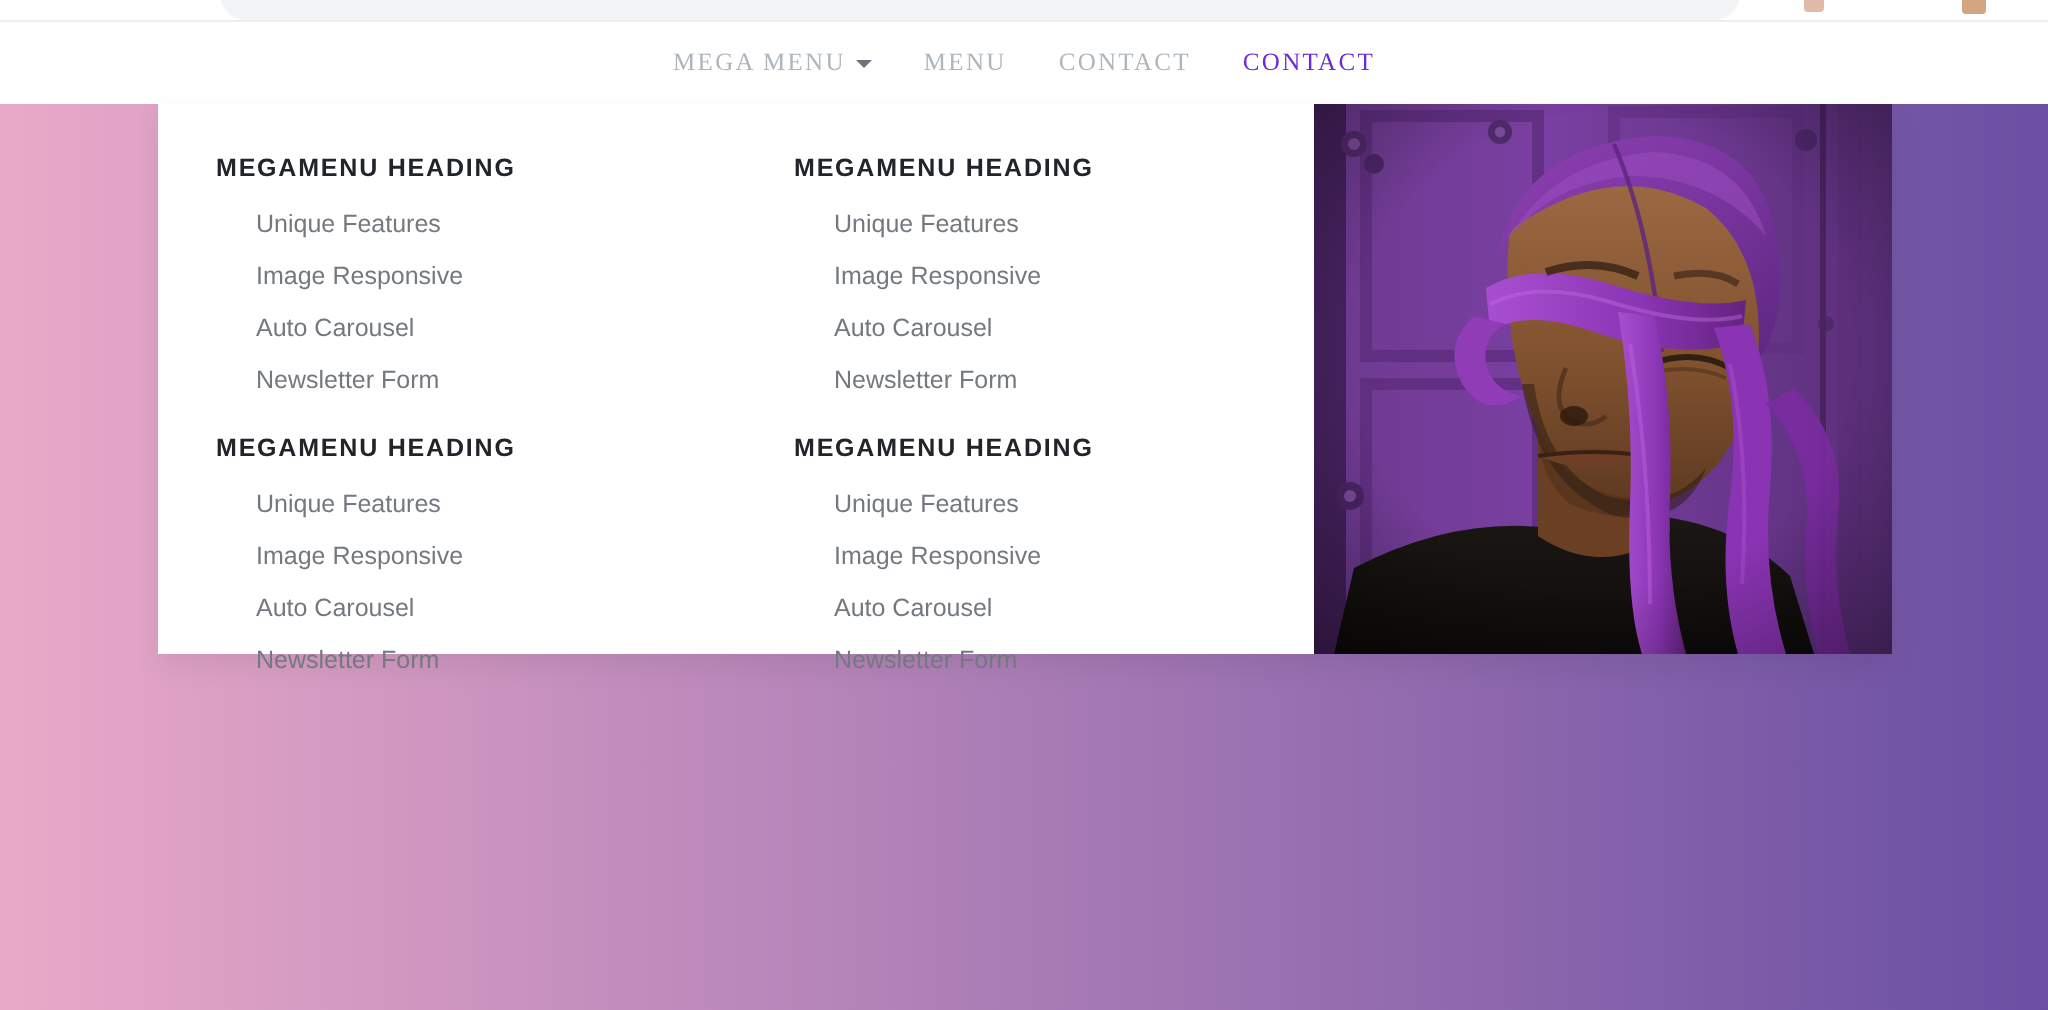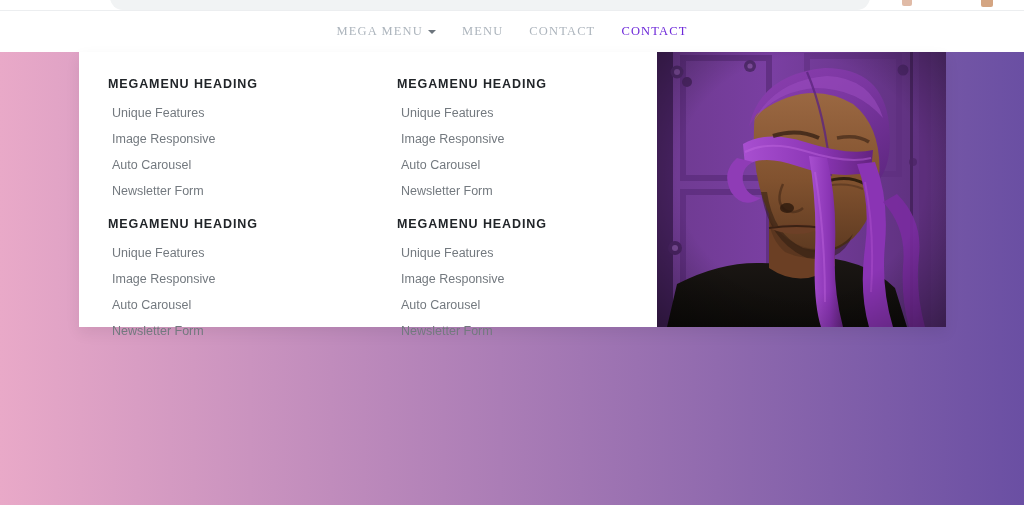--- a/index.html
+++ b/index.html
@@ -148,21 +148,21 @@
     color: #212529;
     margin: 0 0 12px 0;
     white-space: nowrap;
   }
   .mm-links {
     list-style: none;
     margin: 0;
     padding: 0;
   }
   .mm-links li {
-    margin: 0 0 8px 0;
+    margin: 0 0 8px 16px;
   }
   .mm-link {
     display: inline-block;
     font-size: 12.5px;
     color: #73797f;
     text-decoration: none;
     padding-left: 4px;
     cursor: pointer;
   }
 

